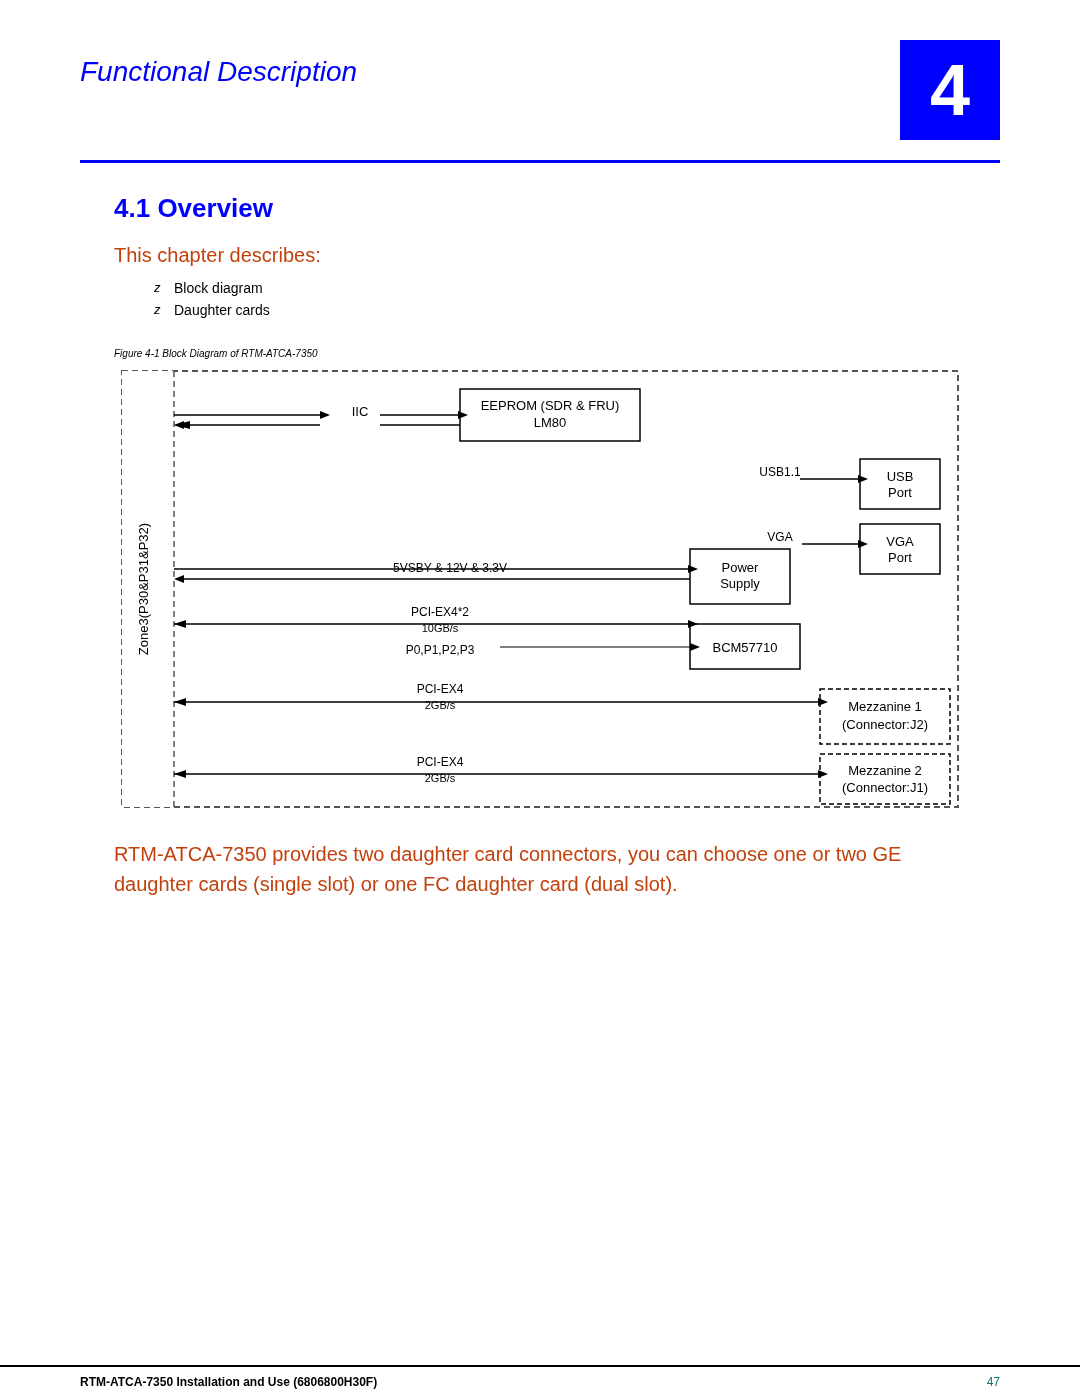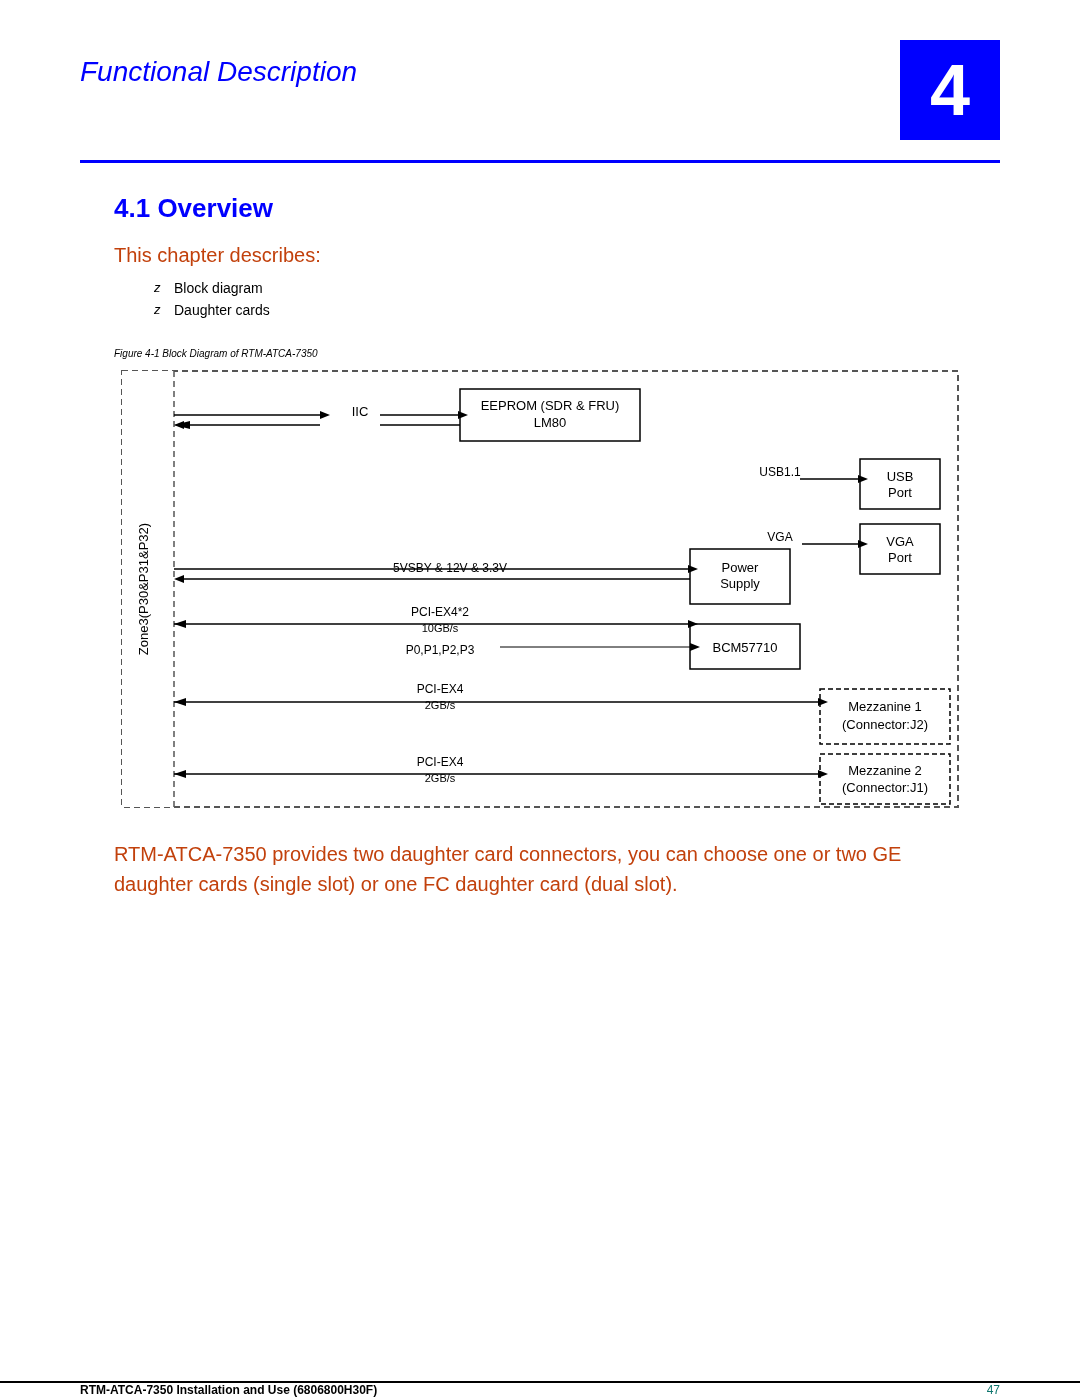--- a/index.html
+++ b/index.html
@@ -114,21 +114,21 @@
       margin-top: 16px;
     }
 
     
     .footer {
       position: absolute;
       bottom: 0;
       left: 0;
       right: 0;
       border-top: 2px solid #000;
-      padding: 0 80px;
+      padding: 8px 80px;
       display: flex;
       justify-content: space-between;
       align-items: center;
     }
 
     .footer-left {
       font-size: 12px;
       font-weight: bold;
       color: #000;
     }

